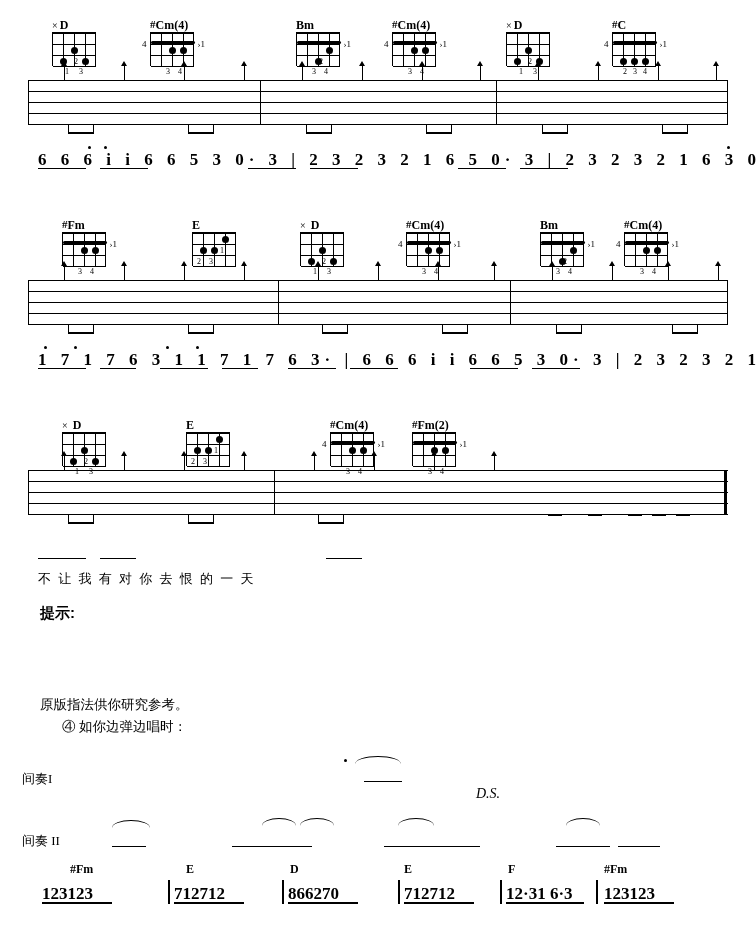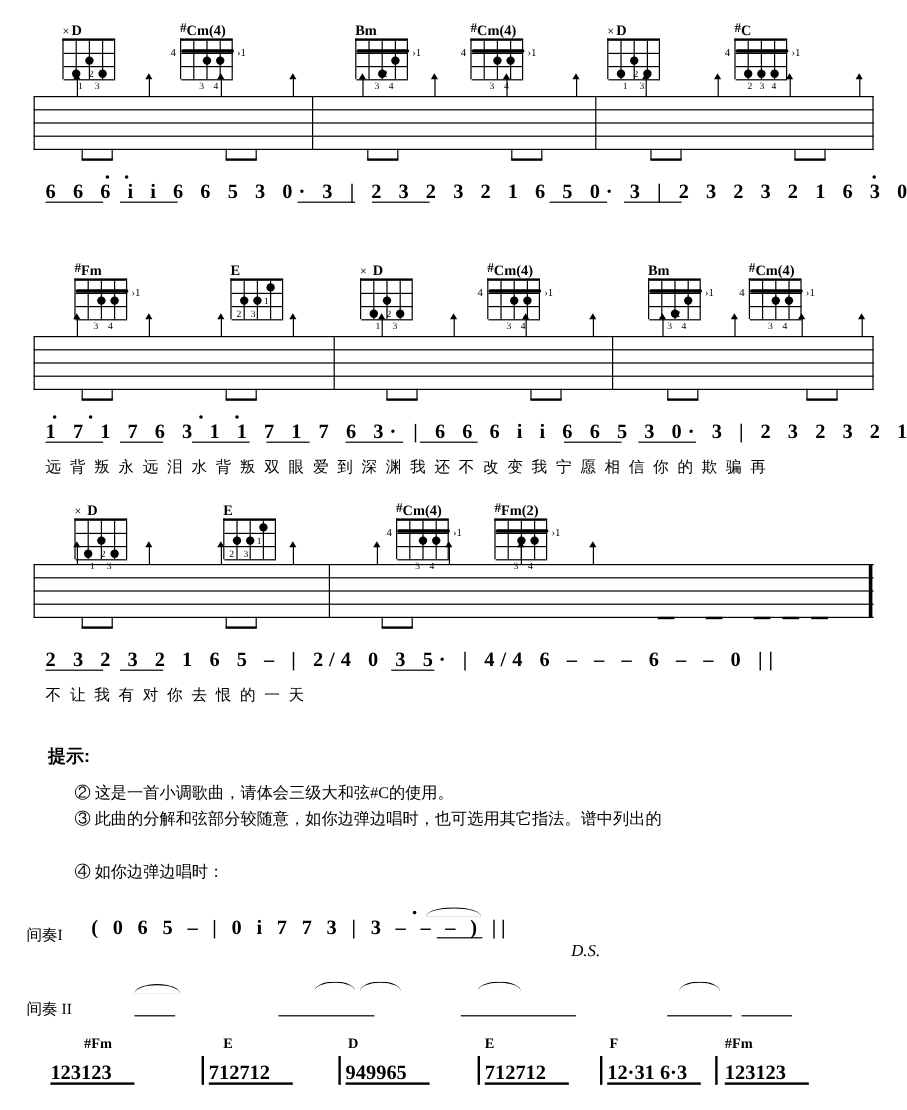--- a/index.html
+++ b/index.html
@@ -458,21 +458,20 @@
     <div class="stem" style="left:439px;top:44px;height:9px;"></div>
     <div class="beam" style="left:528px;top:52px;width:26px;"></div>
     <div class="stem" style="left:528px;top:44px;height:9px;"></div>
     <div class="stem" style="left:553px;top:44px;height:9px;"></div>
     <div class="beam" style="left:644px;top:52px;width:26px;"></div>
     <div class="stem" style="left:644px;top:44px;height:9px;"></div>
     <div class="stem" style="left:669px;top:44px;height:9px;"></div>
   </div>
 
   <div class="numline" style="left:38px;top:350px;letter-spacing:5px;">1 7 1 7  6 3 1  1 7 1 7  6 3· | 6 6 6 i  i 6 6 5  3 0· 3 | 2 3 2 3  2 1 6 5  0· 3</div>
-  <div class="lyrics" style="left:38px;top:380px;letter-spacing:2px;">远 背 叛 永 远 泪  水 背 叛 双 眼   爱 到 深 渊  我 还 不 改 变    我   宁 愿 相 信 你 的 欺 骗      再</div>
   <div class="underline" style="left:38px;top:368px;width:48px;"></div>
   <div class="underline" style="left:100px;top:368px;width:36px;"></div>
   <div class="underline" style="left:160px;top:368px;width:48px;"></div>
   <div class="underline" style="left:222px;top:368px;width:36px;"></div>
   <div class="underline" style="left:288px;top:368px;width:48px;"></div>
   <div class="underline" style="left:350px;top:368px;width:48px;"></div>
   <div class="underline" style="left:470px;top:368px;width:48px;"></div>
   <div class="underline" style="left:532px;top:368px;width:48px;"></div>
   <div class="dotabove" style="left:44px;top:346px;"></div>
   <div class="dotabove" style="left:74px;top:346px;"></div>
@@ -589,33 +588,30 @@
     <div class="beam" style="left:290px;top:52px;width:26px;"></div>
     <div class="stem" style="left:290px;top:44px;height:9px;"></div>
     <div class="stem" style="left:315px;top:44px;height:9px;"></div>
     <div class="dashline" style="left:520px;top:44px;width:14px;"></div>
     <div class="dashline" style="left:560px;top:44px;width:14px;"></div>
     <div class="dashline" style="left:600px;top:44px;width:14px;"></div>
     <div class="dashline" style="left:624px;top:44px;width:14px;"></div>
     <div class="dashline" style="left:648px;top:44px;width:14px;"></div>
   </div>
 
-  <div class="numline" style="left:38px;top:540px;letter-spacing:5px;">2 3 2 3   2 1 6   5  – | 2/4 0  3 5· | 4/4 6 – – –  6 – –  0 ||</div>
   <div class="lyrics" style="left:38px;top:570px;letter-spacing:2px;">不 让 我 有  对  你 去  恨          的 一     天</div>
   <div class="underline" style="left:38px;top:558px;width:48px;"></div>
   <div class="underline" style="left:100px;top:558px;width:36px;"></div>
   <div class="underline" style="left:326px;top:558px;width:36px;"></div>
 
-  <div class="tips-title" style="left:40px;top:604px;margin-top:17px;">提示:</div>
-  <div class="tip" style="left:62px;top:650px;">② 这是一首小调歌曲，请体会三级大和弦#C的使用。</div>
-  <div class="tip" style="left:62px;top:672px;">③ 此曲的分解和弦部分较随意，如你边弹边唱时，也可选用其它指法。谱中列出的</div>
+  <div class="tips-title" style="left:40px;top:604px;">提示:</div>
+  <div class="tip" style="left:40px;top:694px;">原版指法供你研究参考。</div>
   <div class="tip" style="left:62px;top:716px;">④ 如你边弹边唱时：</div>
 
   <div class="interlude-label" style="left:22px;top:770px;">间奏I</div>
-  <div class="numline" style="left:76px;top:763px;letter-spacing:4px;">( 0   6  5  –   |  0  i   7  7 3  |  3 – – – )  ||</div>
   <div class="tie" style="left:355px;top:756px;width:46px;"></div>
   <div class="underline" style="left:364px;top:781px;width:38px;"></div>
   <div class="dotabove" style="left:344px;top:759px;"></div>
   <div class="ds" style="left:476px;top:786px;">D.S.</div>
 
   <div class="interlude-label" style="left:22px;top:832px;">间奏 II</div>
   <div class="tie" style="left:112px;top:820px;width:38px;"></div>
   <div class="tie" style="left:262px;top:818px;width:34px;"></div>
   <div class="tie" style="left:300px;top:818px;width:34px;"></div>
   <div class="tie" style="left:398px;top:818px;width:36px;"></div>
@@ -642,21 +638,21 @@
     <div class="chordname">F</div>
   </div>
   <div class="chordbox" style="left:604px;top:862px;">
     <div class="chordname">#Fm</div>
   </div>
 
   <div class="num" style="left:42px;top:884px;">123123</div>
   <div class="underline" style="left:42px;top:902px;width:70px;height:2px;"></div>
   <div class="num" style="left:174px;top:884px;">712712</div>
   <div class="underline" style="left:174px;top:902px;width:70px;height:2px;"></div>
-  <div class="num" style="left:288px;top:884px;">949965</div>
+  <div class="num" style="left:288px;top:884px;">866270</div>
   <div class="underline" style="left:288px;top:902px;width:70px;height:2px;"></div>
   <div class="num" style="left:404px;top:884px;">712712</div>
   <div class="underline" style="left:404px;top:902px;width:70px;height:2px;"></div>
   <div class="num" style="left:506px;top:884px;">12·31 6·3</div>
   <div class="underline" style="left:506px;top:902px;width:78px;height:2px;"></div>
   <div class="num" style="left:604px;top:884px;">123123</div>
   <div class="underline" style="left:604px;top:902px;width:70px;height:2px;"></div>
 
   <div class="staff" style="left:168px;top:880px;width:2px;height:24px;background:#000;"></div>
   <div class="staff" style="left:282px;top:880px;width:2px;height:24px;background:#000;"></div>

